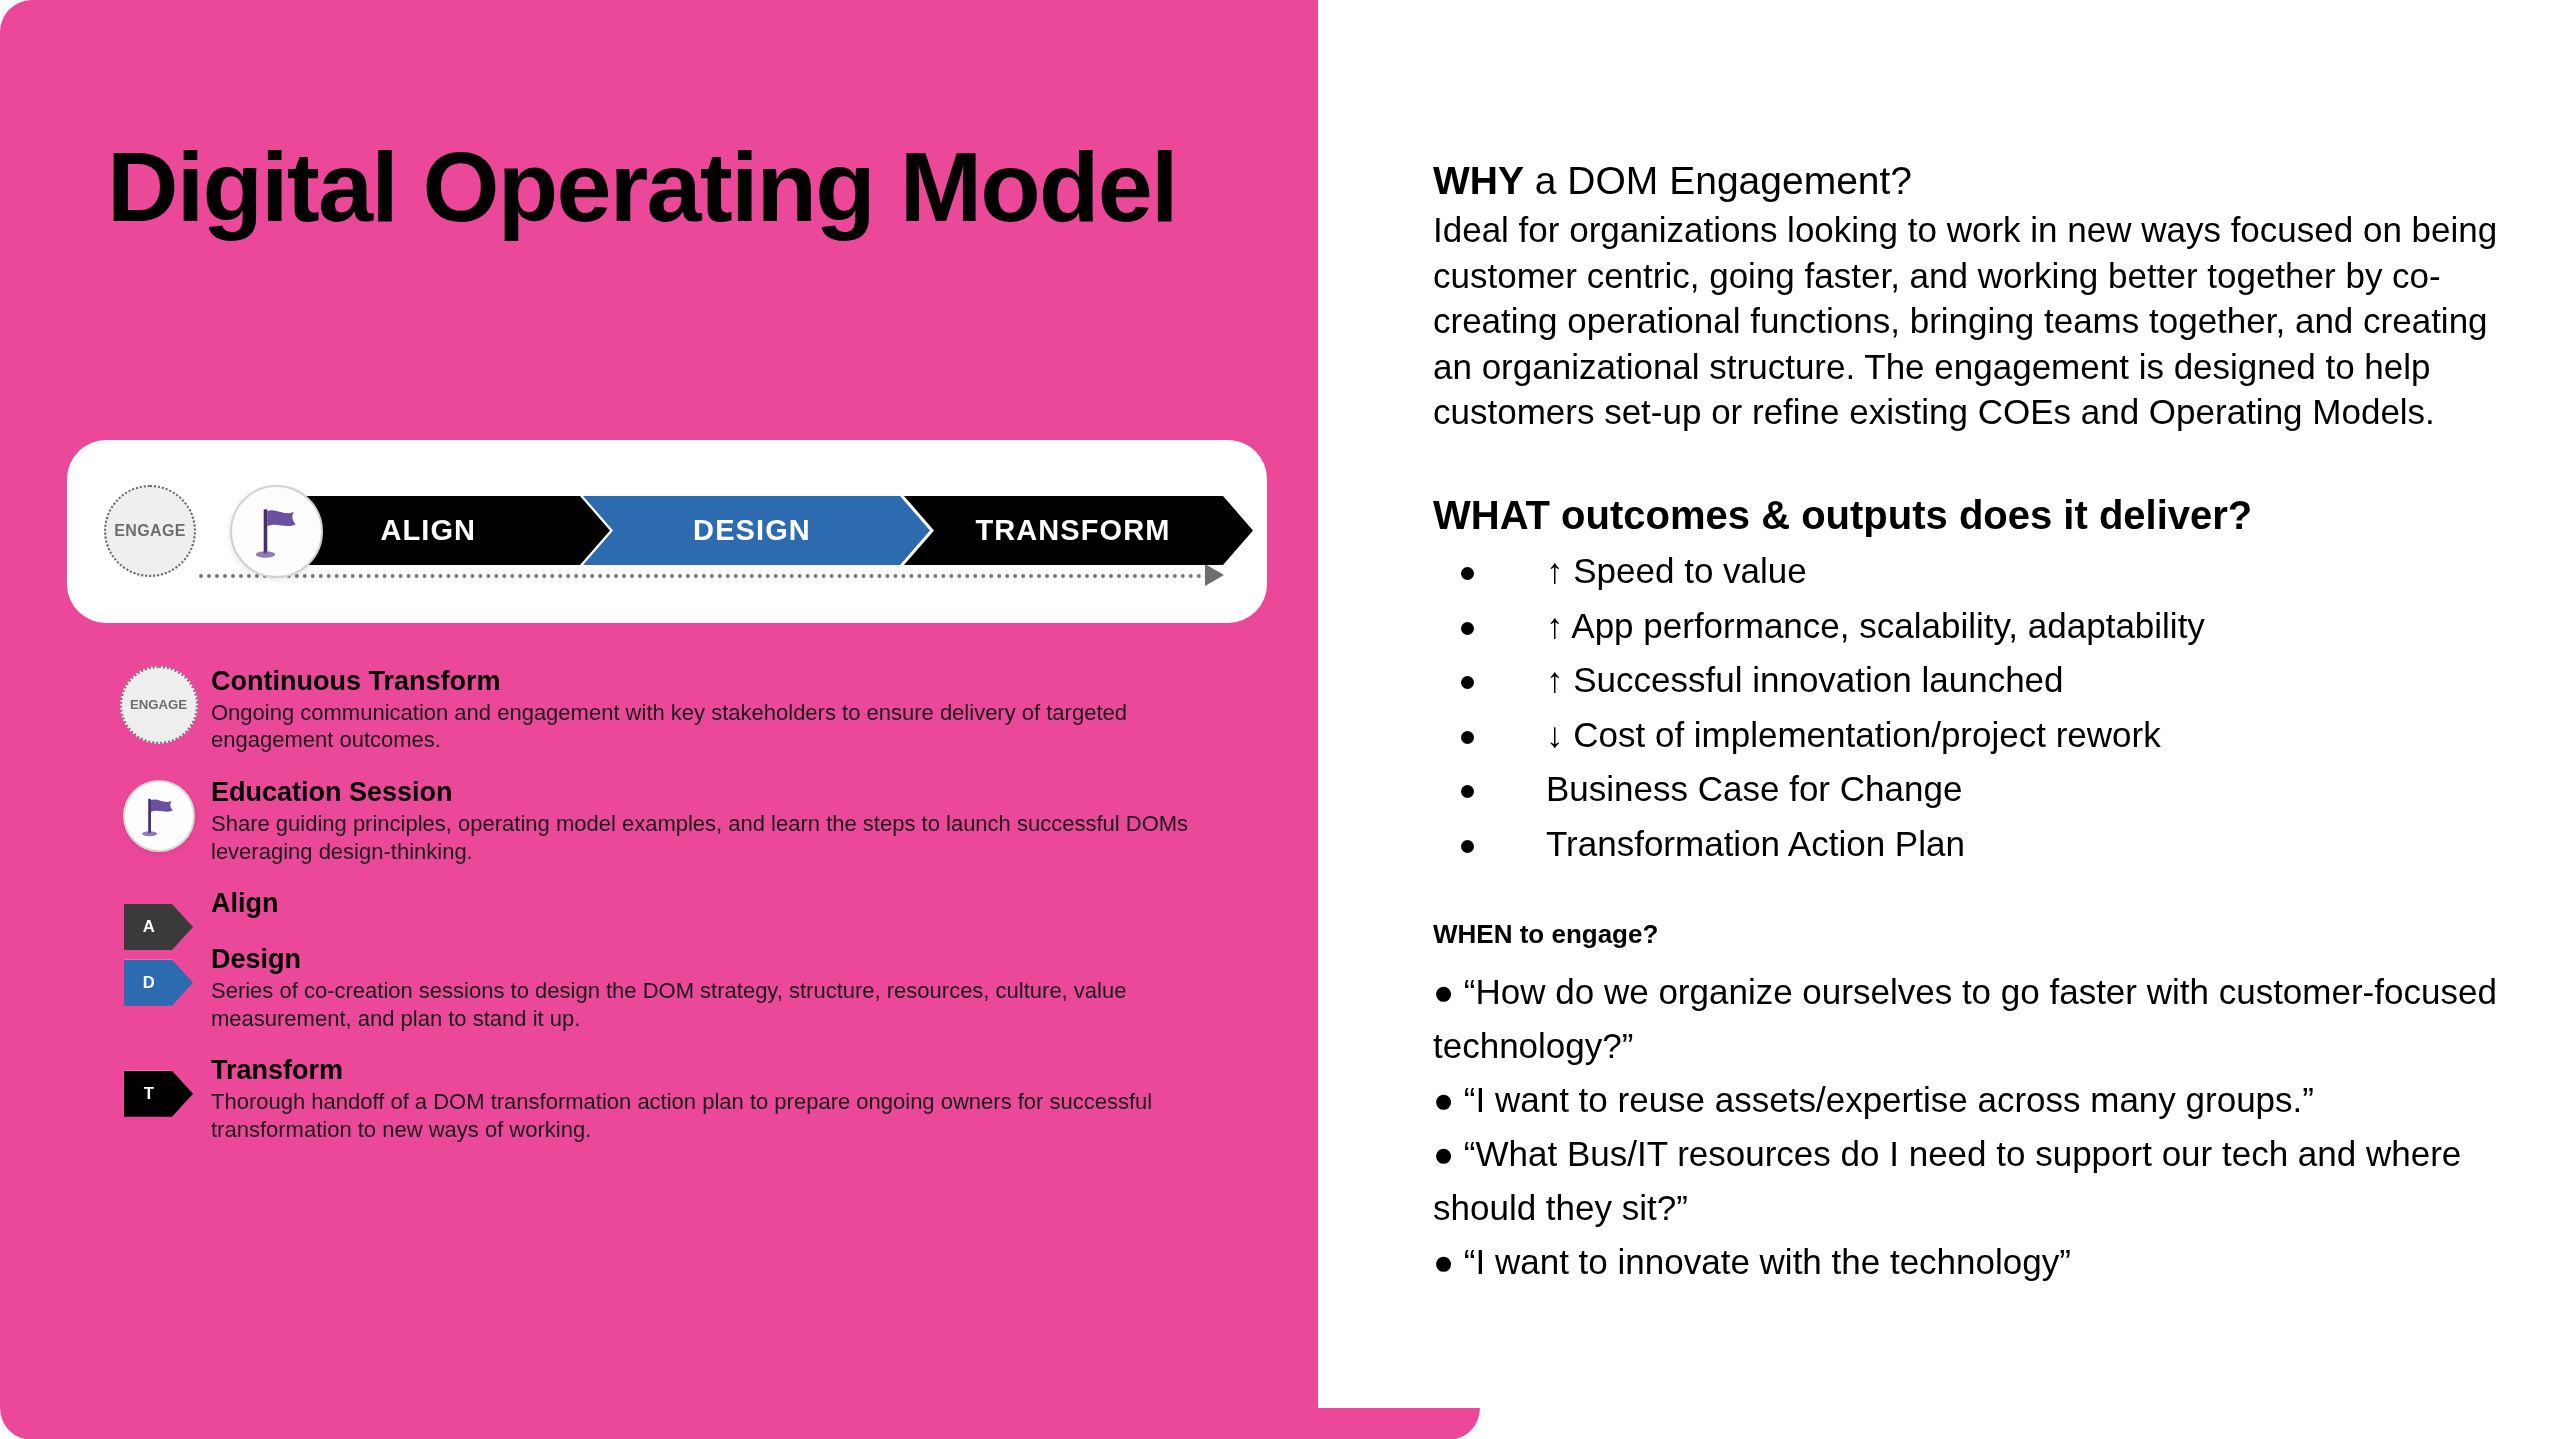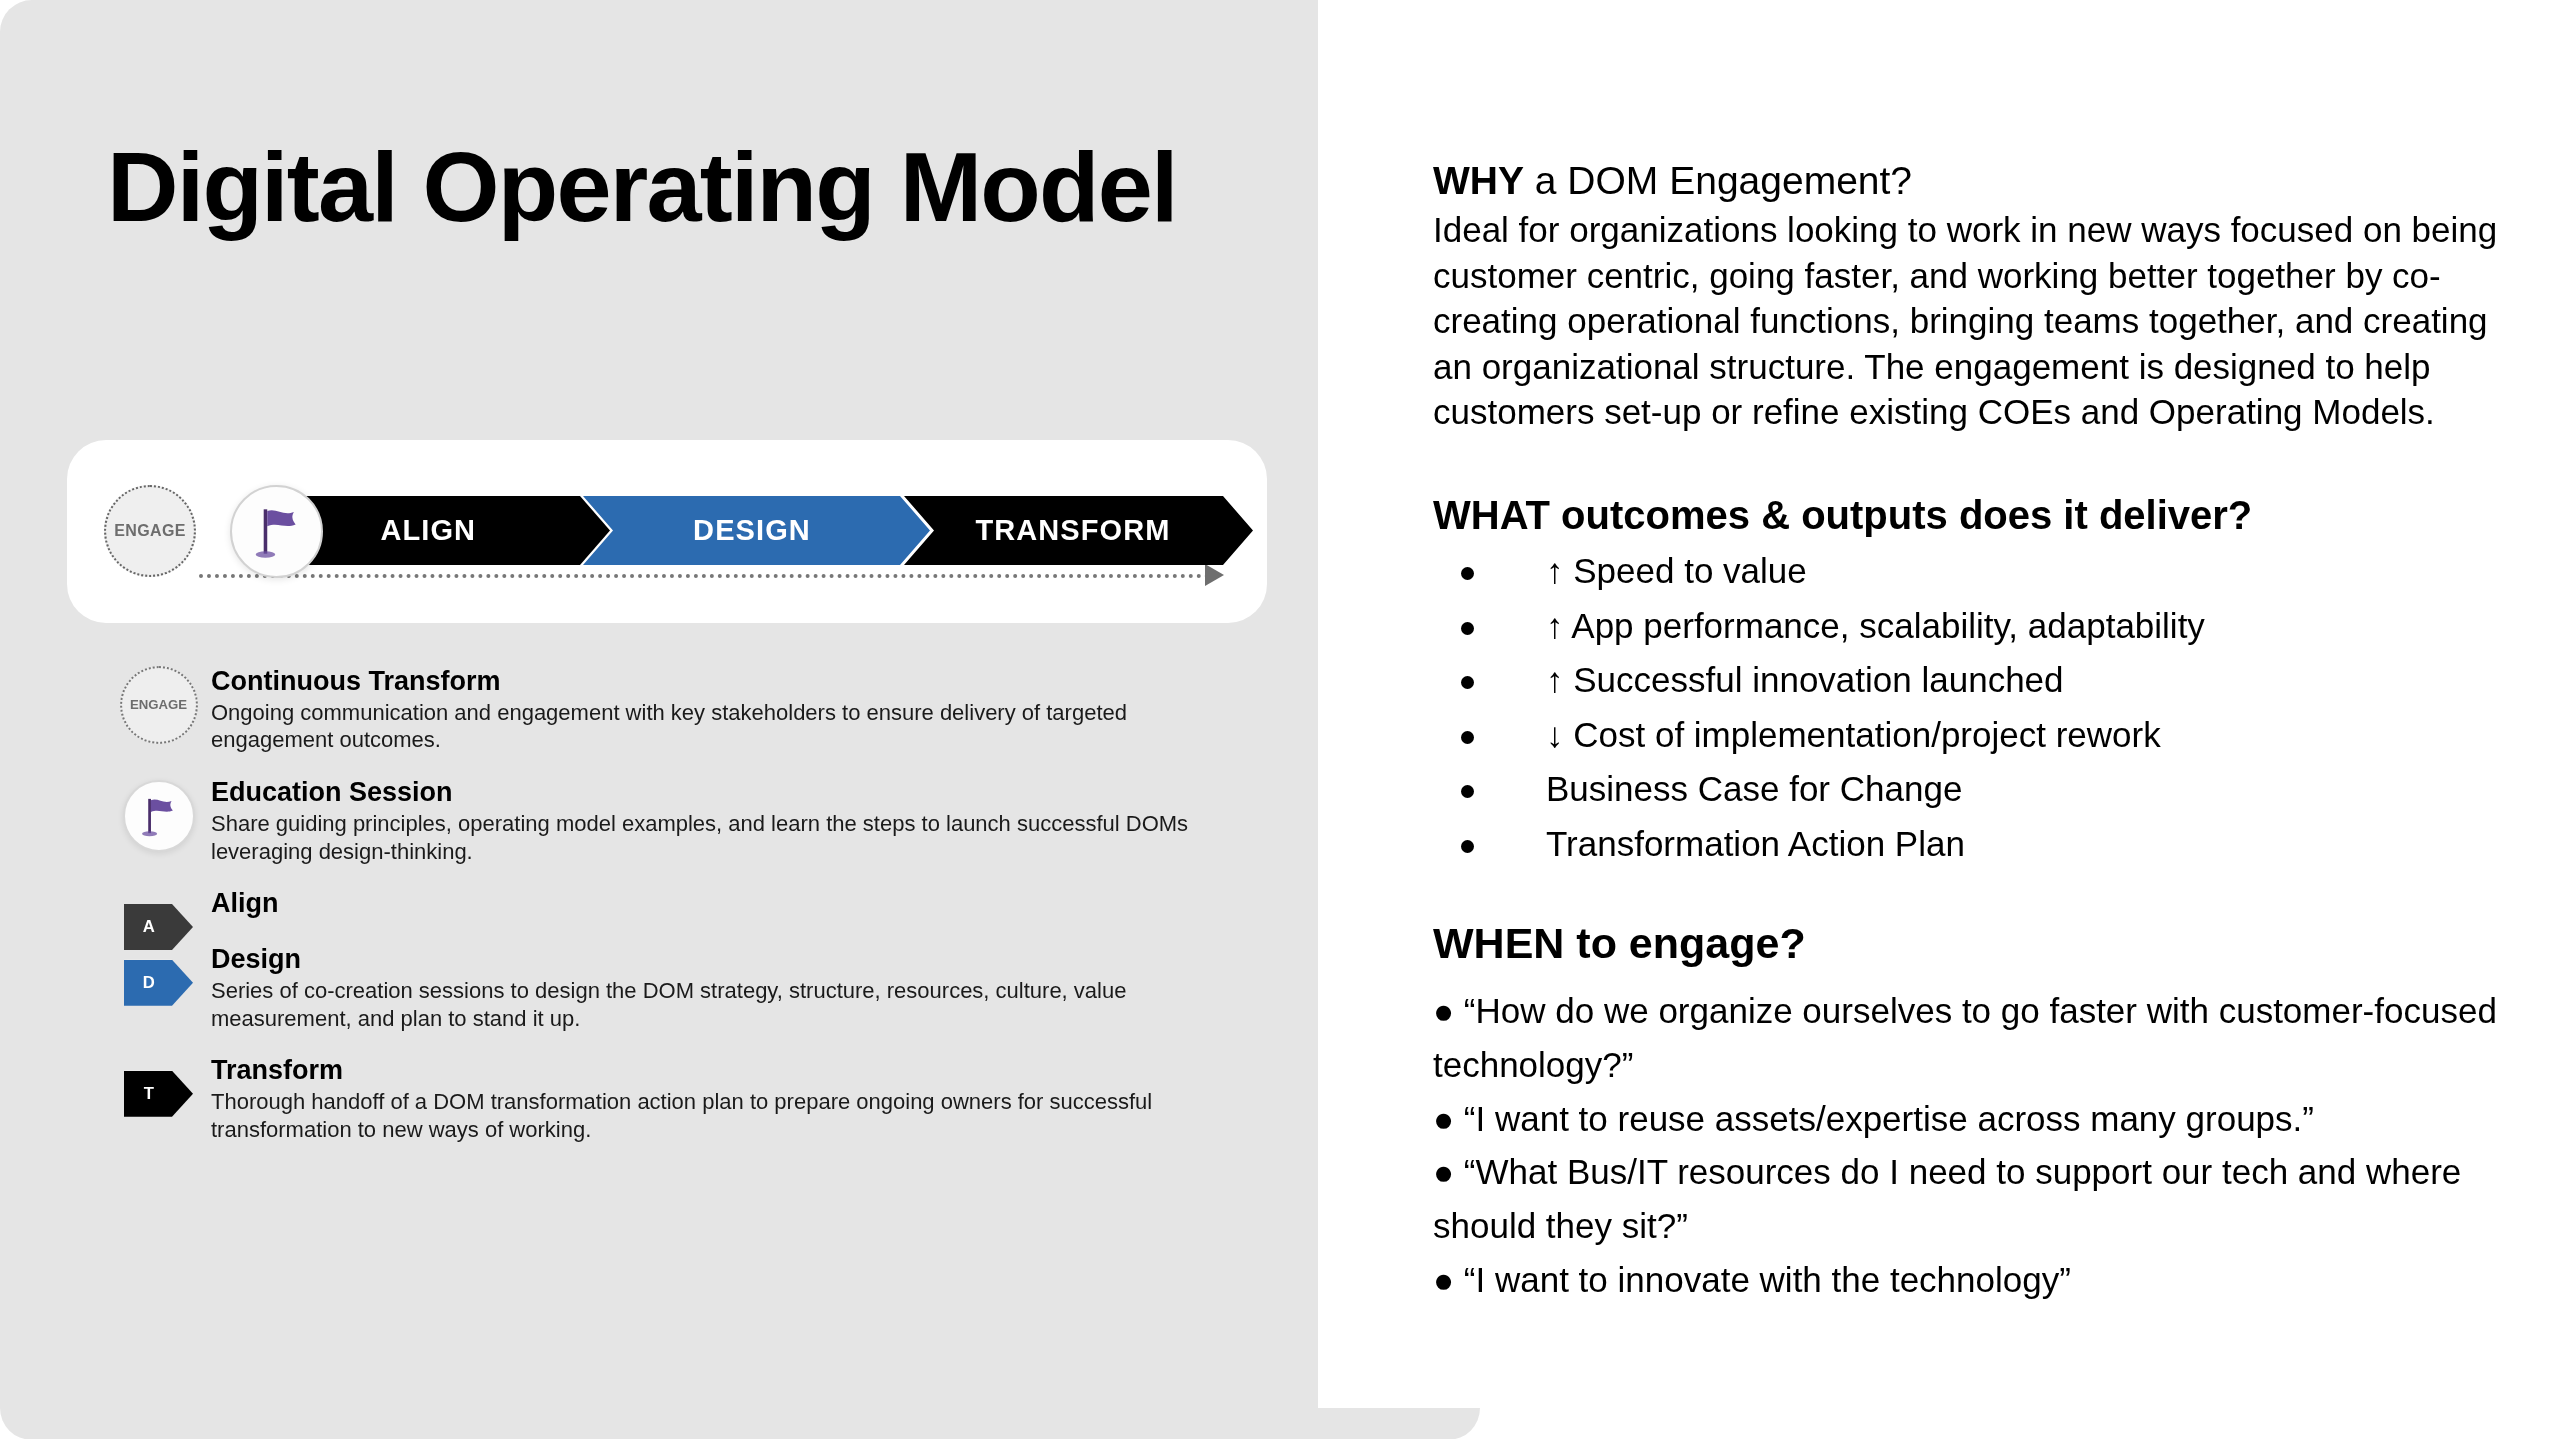--- a/index.html
+++ b/index.html
@@ -8,21 +8,21 @@
     background: #ffffff;
     font-family: "Liberation Sans", sans-serif;
     overflow: hidden;
   }
   .slide { position: relative; width: 2576px; height: 1440px; background: #ffffff; }
 
   
   .left-panel {
     position: absolute; left: 0; top: 0;
     width: 1480px; height: 1440px;
-    background: #e5e5e5;
+    background: #ec4899;
     border-radius: 32px;
   }
   .page-title {
     position: absolute; left: 107px; top: 137px;
     width: 1145px;
     font-size: 99px; font-weight: bold; line-height: 1.0;
     color: #000000; letter-spacing: -1.8px;
   }
 
   
@@ -158,21 +158,21 @@
     position: relative;
     font-size: 35px; line-height: 1.56; color: #000;
     padding-left: 113px;
   }
   .what-list li .dot {
     position: absolute; left: 28px; top: 23px;
     width: 13.2px; height: 13.2px; border-radius: 50%; background: #000;
   }
 
   .rp-h-when {
-    font-size: 43px; font-weight: bold; color: #000;
+    font-size: 26px; font-weight: bold; color: #000;
     margin-top: 49px; line-height: 1.1;
   }
   .when-list { list-style: none; margin-top: 16px; }
   .when-list li {
     font-size: 35px; line-height: 1.54; color: #000;
     width: 1097px;
   }
 </style>
 </head>
 <body>

